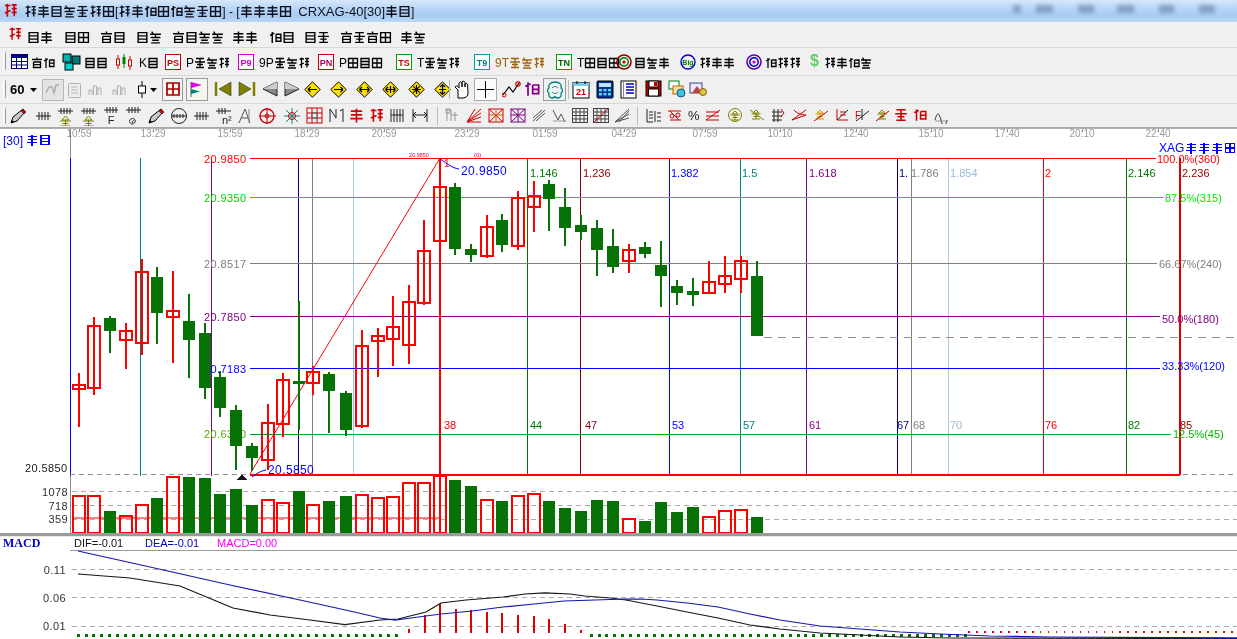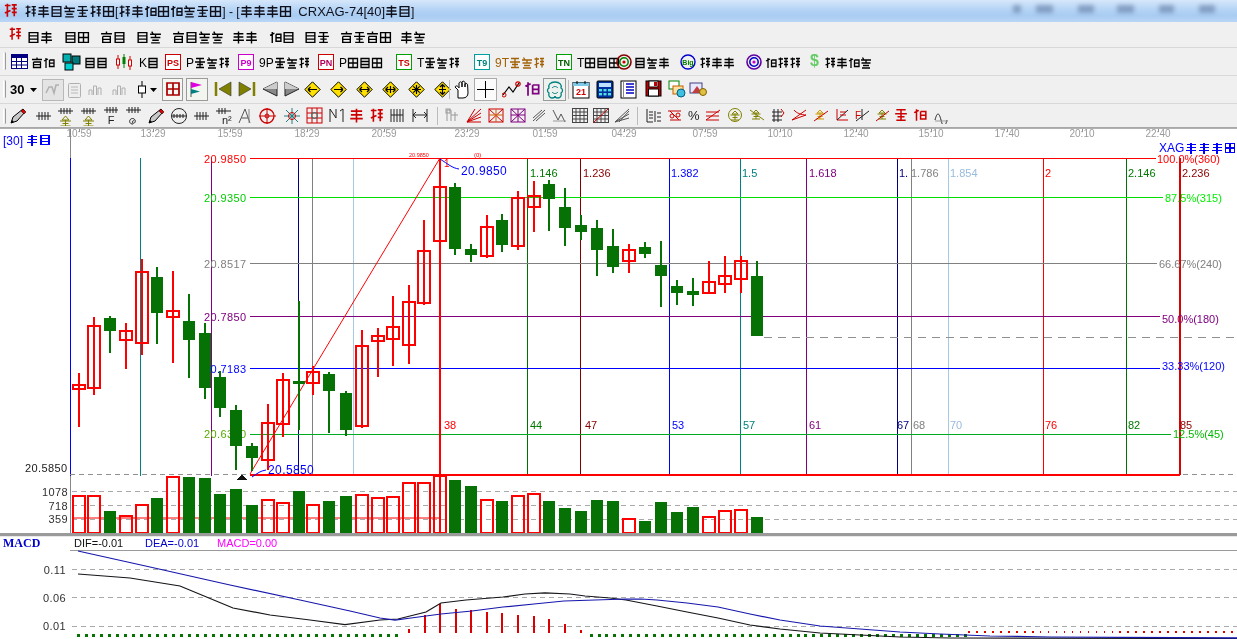--- a/index.html
+++ b/index.html
@@ -43,21 +43,21 @@
       </svg><svg viewBox="0 0 12 12" style="width:13px;height:13px;vertical-align:-2px">
         <path d="M1.5 1.5H10.5V10.5H1.5Z M1.5 6H10.5 M6 1.5V10.5" fill="none" stroke="currentColor" stroke-width="1.3"></path>
       </svg>] - [<svg viewBox="0 0 12 12" style="width:13px;height:13px;vertical-align:-2px">
         <path d="M6 .5V11.5 M1.5 2.5H10.5 M1.5 5.5H10.5 M1 8.5H11" fill="none" stroke="currentColor" stroke-width="1.3"></path>
       </svg><svg viewBox="0 0 12 12" style="width:13px;height:13px;vertical-align:-2px">
         <path d="M6 .5V11.5 M1.5 2.5H10.5 M1.5 5.5H10.5 M1 8.5H11" fill="none" stroke="currentColor" stroke-width="1.3"></path>
       </svg><svg viewBox="0 0 12 12" style="width:13px;height:13px;vertical-align:-2px">
         <path d="M6 .5V11.5 M1.5 2.5H10.5 M1.5 5.5H10.5 M1 8.5H11" fill="none" stroke="currentColor" stroke-width="1.3"></path>
       </svg><svg viewBox="0 0 12 12" style="width:13px;height:13px;vertical-align:-2px">
         <path d="M1.5 1.5H10.5V10.5H1.5Z M1.5 6H10.5 M6 1.5V10.5" fill="none" stroke="currentColor" stroke-width="1.3"></path>
-      </svg>&nbsp;&nbsp;<span style="font-size:13px">CRXAG-74[40]</span><svg viewBox="0 0 12 12" style="width:13px;height:13px;vertical-align:-2px">
+      </svg>&nbsp;&nbsp;<span style="font-size:13px">CRXAG-40[30]</span><svg viewBox="0 0 12 12" style="width:13px;height:13px;vertical-align:-2px">
         <path d="M6 .5V11.5 M1.5 2.5H10.5 M1.5 5.5H10.5 M1 8.5H11" fill="none" stroke="currentColor" stroke-width="1.3"></path>
       </svg><svg viewBox="0 0 12 12" style="width:13px;height:13px;vertical-align:-2px">
         <path d="M2 1.5H10V10.5H2Z M2 4.5H10 M2 7.5H10" fill="none" stroke="currentColor" stroke-width="1.3"></path>
       </svg>]</span>
 <div class="ab" style="left:1013px;top:5px;width:8px;height:8px;background:#5a749c;opacity:.55;filter:blur(2px)"></div>
 <div class="ab" style="left:1036px;top:5px;width:17px;height:8px;background:#5a749c;opacity:.55;filter:blur(2px)"></div>
 <div class="ab" style="left:1078px;top:5px;width:16px;height:8px;background:#5a749c;opacity:.55;filter:blur(2px)"></div>
 <div class="ab" style="left:1117px;top:5px;width:17px;height:8px;background:#5a749c;opacity:.55;filter:blur(2px)"></div>
 <div class="ab" style="left:1159px;top:5px;width:15px;height:8px;background:#5a749c;opacity:.55;filter:blur(2px)"></div>
 <div class="ab" style="left:1199px;top:5px;width:16px;height:8px;background:#5a749c;opacity:.55;filter:blur(2px)"></div>
@@ -265,21 +265,21 @@
       </svg><svg viewBox="0 0 12 12" style="width:12px;height:12px;vertical-align:-2px">
         <path d="M6 .5V11.5 M1.5 2.5H10.5 M1.5 5.5H10.5 M1 8.5H11" fill="none" stroke="currentColor" stroke-width="1.3"></path>
       </svg><svg viewBox="0 0 12 12" style="width:12px;height:12px;vertical-align:-2px">
         <path d="M3 1V11 M1 4L5 2 M6.5 3H11V9.5H6.5V3 M6.5 6.2H11" fill="none" stroke="currentColor" stroke-width="1.3"></path>
       </svg><svg viewBox="0 0 12 12" style="width:12px;height:12px;vertical-align:-2px">
         <path d="M1 3H11 M2.5 .5L4 3 M6 3V6 M1.5 6H10.5 M3 8.5H9 M2 11H10" fill="none" stroke="currentColor" stroke-width="1.3"></path>
       </svg></span>
 </div>
 <div class="tb" style="top:76px;height:28px;border-bottom:1px solid #d8d8d8">
 <div class="grip"></div>
-<span class="ab" style="left:10px;top:6px;font-size:13px;font-weight:bold;color:#000">30</span>
+<span class="ab" style="left:10px;top:6px;font-size:13px;font-weight:bold;color:#000">60</span>
 <svg class="ic" style="left:30px;top:12px" width="8" height="5">
       <path d="M0 0h7L3.5 4Z" fill="#000"></path>
     </svg>
 <div class="ab" style="left:42px;top:3px;width:22px;height:22px;background:#e4e4e4;border:1px solid #b8b8b8"></div>
 <svg class="ic" style="left:45px;top:7px" width="16" height="14">
       <path d="M1 10 4 4h3l2 6 2-8h3" fill="none" stroke="#b0b0b0" stroke-width="1.5"></path>
     </svg>
 <svg class="ic" style="left:68px;top:6px" width="13" height="16">
       <rect x="0.5" y="1.5" width="12" height="14" rx="1" fill="#eee" stroke="#b0b0b0"></rect>
       <path d="M3 5h7M3 8h7M3 11h7" stroke="#b8b8b8"></path>

